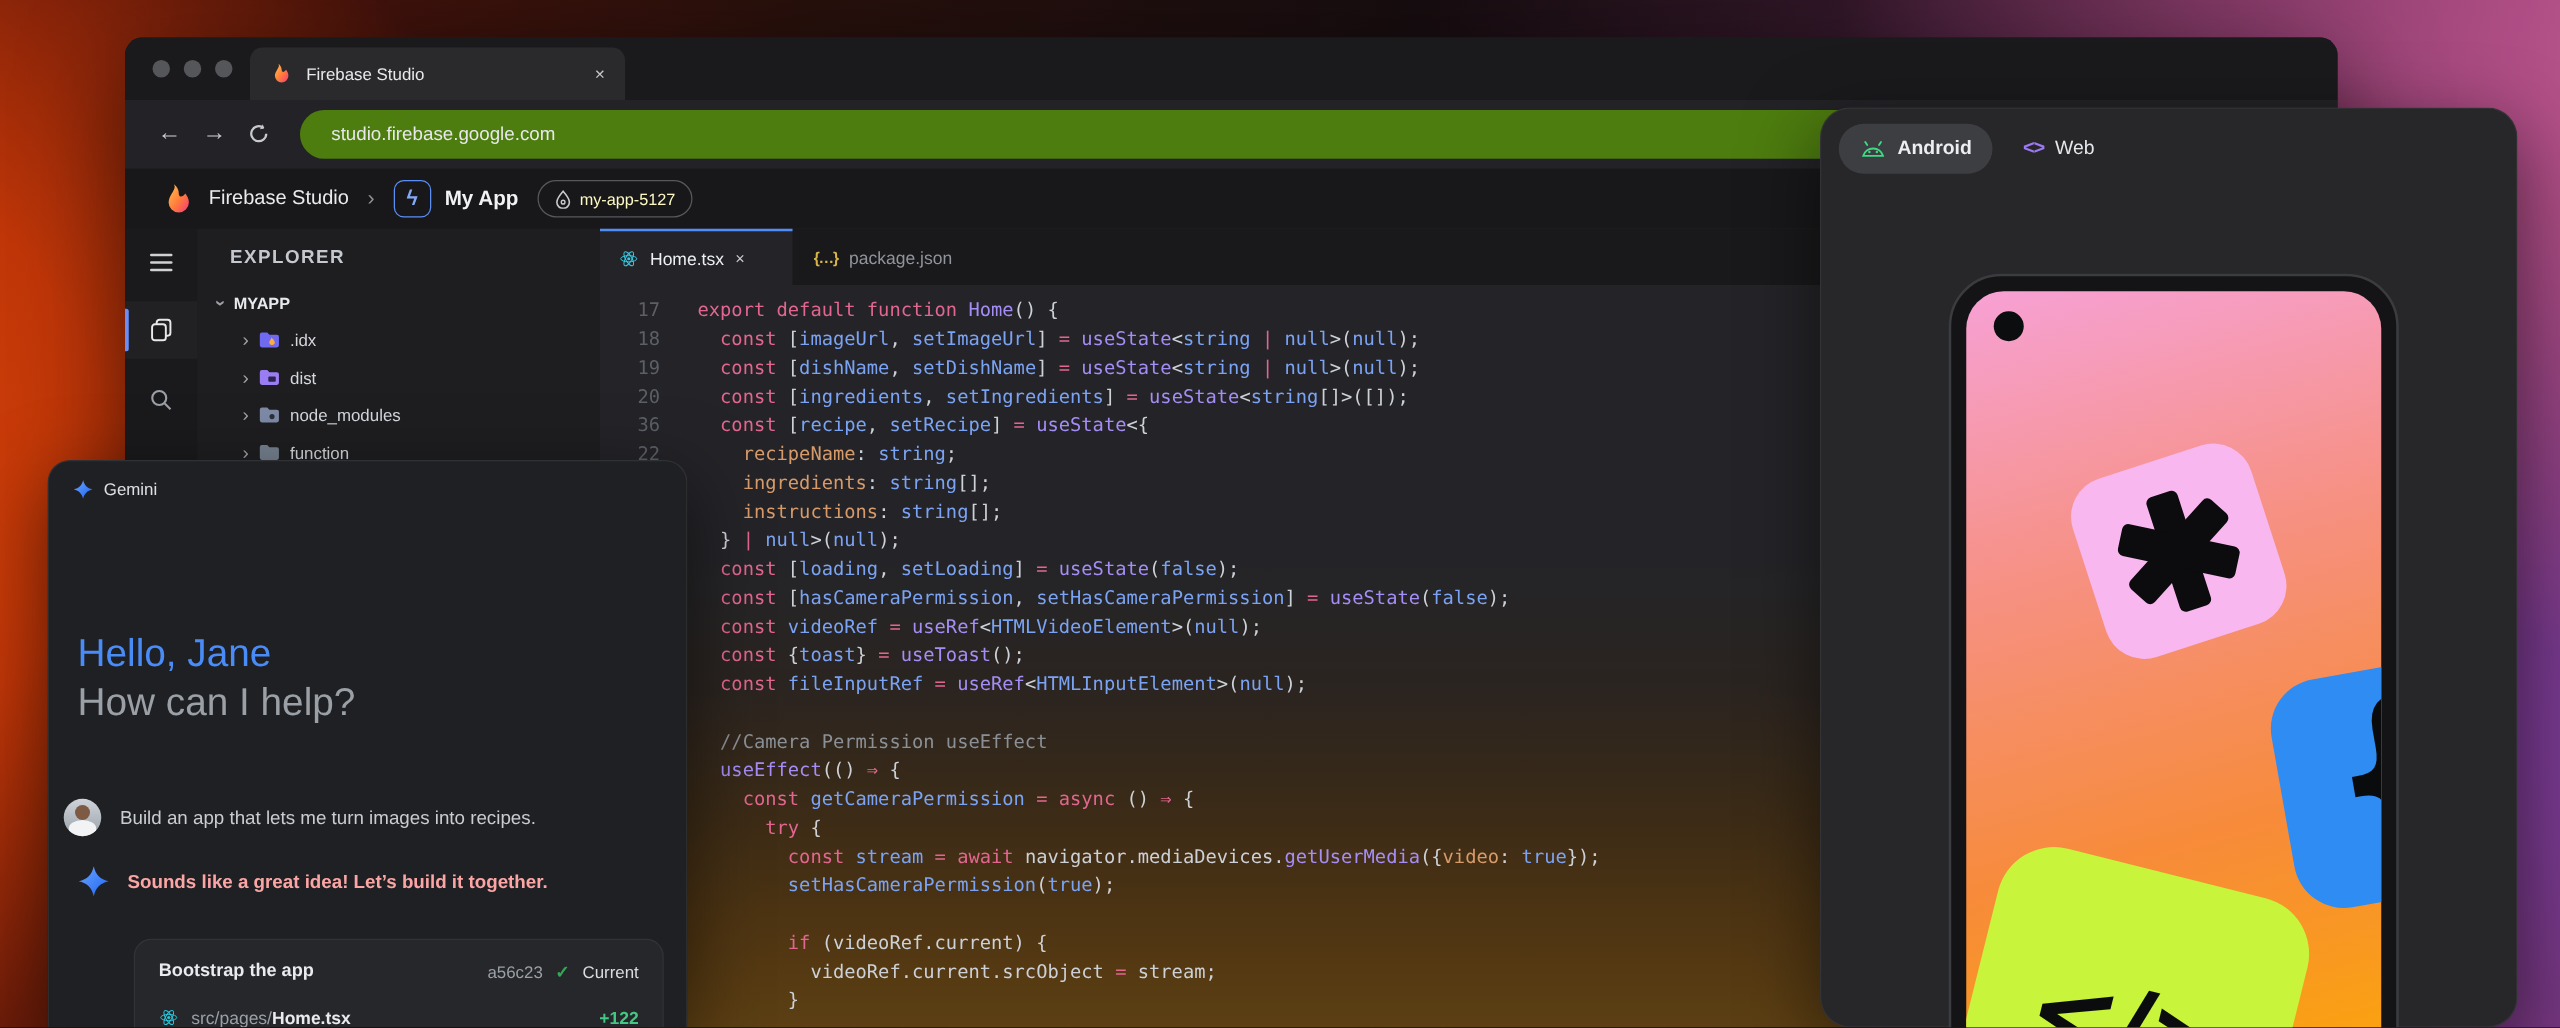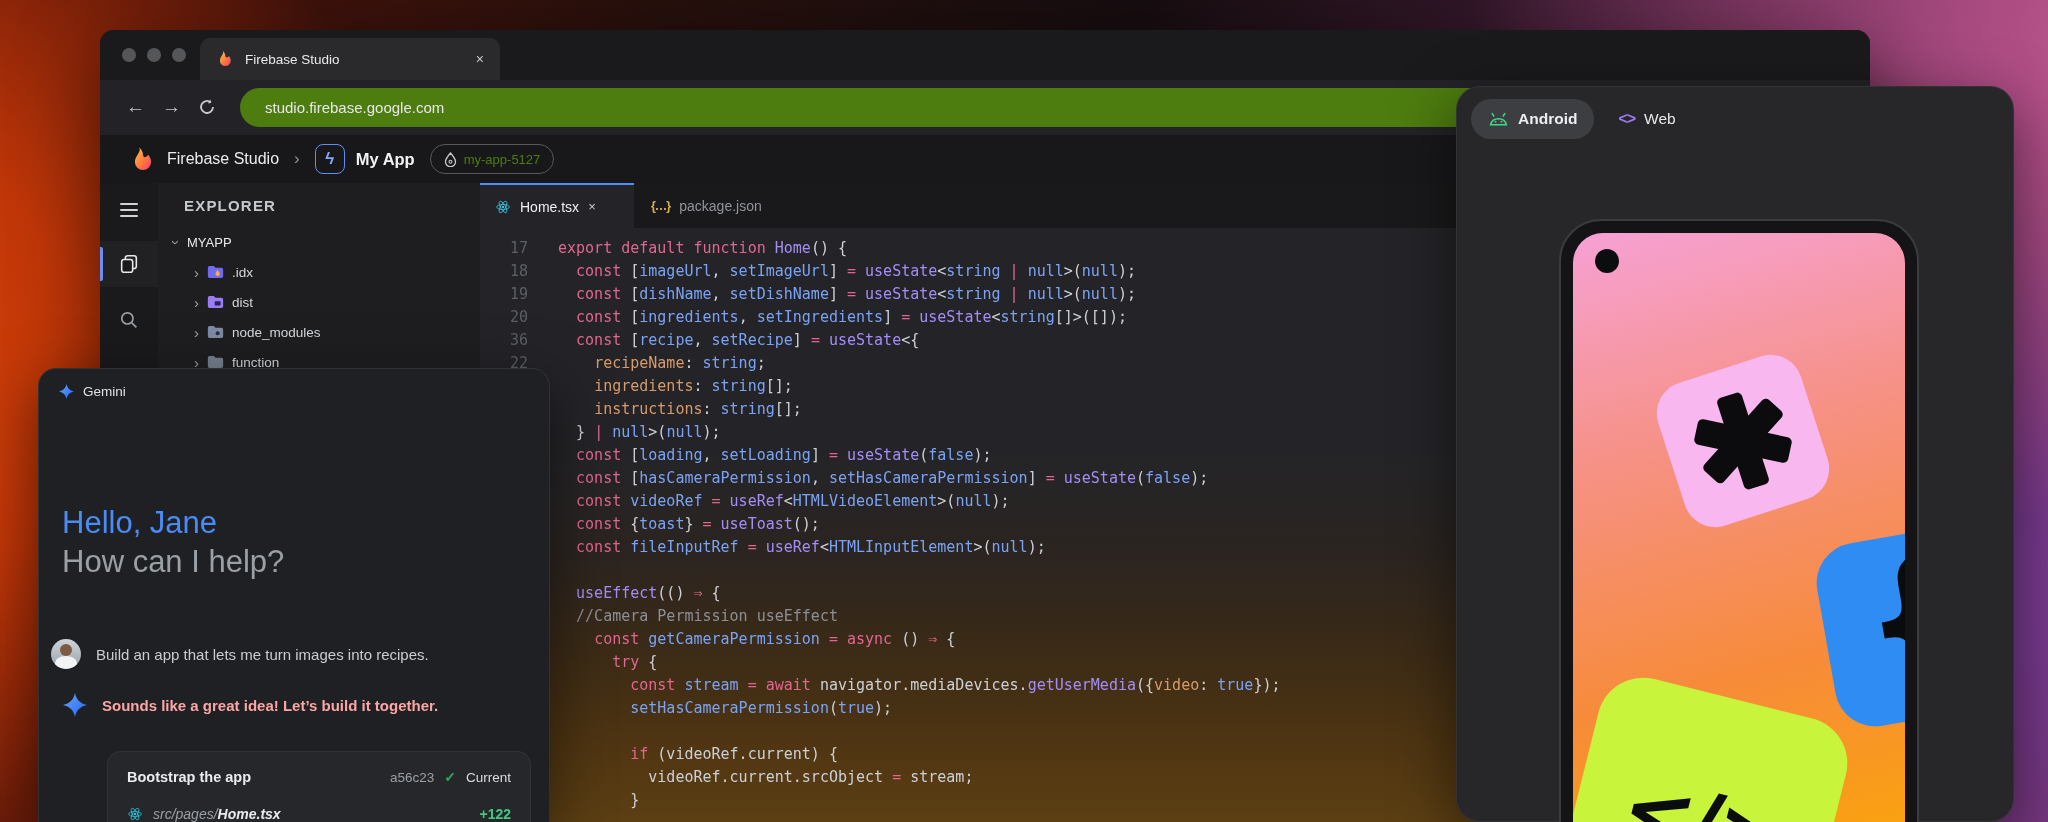--- a/index.html
+++ b/index.html
@@ -40,36 +40,36 @@
 
   .appheader { position:absolute; left:0; top:105px; right:0; height:48px; background:#18181a;
                display:flex; align-items:center; padding-left:30px; }
   .ah-title { font-size:16px; color:#e9ebee; margin-left:12px; }
   .ah-sep { font-size:17px; color:#8f9298; margin-left:15px; }
   .appicon { width:30px; height:30px; border:1.6px solid #5c8ff5; border-radius:8px; margin-left:15px;
              display:flex; align-items:center; justify-content:center; color:#84a9f8; font-size:17px; font-weight:700; }
   .ah-app { font-size:16.5px; font-weight:700; color:#f0f2f4; margin-left:11px; }
   .ws-badge { height:30px; border:1px solid #56585c; border-radius:15px; margin-left:15px;
               display:flex; align-items:center; gap:7px; padding:0 13px; }
-  .ws-badge span { font-size:13px; color:#4d7c0f; }
+  .ws-badge span { font-size:13px; color:#fef9c3; }
 
   .mainrow { position:absolute; left:0; top:153px; right:0; bottom:0; }
   .activitybar { position:absolute; left:0; top:0; bottom:0; width:58px; background:#1a1a1c; }
   .ham { position:absolute; left:20px; top:20px; width:18px; }
   .ham i { display:block; height:2px; background:#cfd1d4; margin-bottom:4px; border-radius:1px; }
   .act-item { position:absolute; left:0; width:58px; height:46px; display:flex; align-items:center; justify-content:center; }
   .act-files { top:58px; color:#e6e8ea; background:rgba(255,255,255,.03); }
   .act-files::before { content:""; position:absolute; left:0; top:6px; width:3px; height:34px; background:#6a8df8; border-radius:0 2px 2px 0; }
   .act-search { top:114px; color:#9ba0a6; }
 
   .explorer { position:absolute; left:58px; top:0; bottom:0; width:322px; background:#1e1e21; }
   .exp-title { position:absolute; left:26px; top:14px; font-size:15px; letter-spacing:1.2px; color:#c5c8cc; font-weight:700; }
   .tree { position:absolute; left:0; top:44px; right:0; }
   .trow { height:30px; display:flex; align-items:center; gap:8px; font-size:13.5px; color:#d4d7db; }
-  .trow.root { padding-left:16px; font-weight:400; font-size:13px; color:#e7e9ec; }
+  .trow.root { padding-left:16px; font-weight:700; font-size:13px; color:#e7e9ec; }
   .trow.item { padding-left:36px; }
   .chev { display:inline-block; color:#9ea2a8; font-size:15px; line-height:1; }
   .chev.open { transform:rotate(90deg); }
   .fold { width:17px; height:14px; }
 
   .editor { position:absolute; left:380px; top:0; right:0; bottom:0;
     background:linear-gradient(180deg,#242428 0%,#242428 42%,#2b2420 58%,#3c2b16 74%,#4f3512 88%,#5c3f13 100%); }
   .tabbar { position:absolute; left:0; top:0; right:0; height:45px; background:#19191b; }
   .etab { position:absolute; top:0; height:45px; display:flex; align-items:center; gap:9px; padding:0 15px; }
   .etab.active { left:0; width:154px; background:#242428; border-top:2px solid #4f8df7; }
@@ -107,21 +107,21 @@
   .g-bot-text { font-size:15px; font-weight:700; color:#fca5a5; }
   .g-card { position:absolute; left:68px; top:382px; width:424px; height:150px; background:#26272b;
             border:1px solid rgba(255,255,255,.06); border-radius:14px; padding:17px 19px; }
   .gc-row { display:flex; align-items:center; justify-content:space-between; }
   .gc-title { font-size:14.5px; font-weight:700; color:#e9ebee; }
   .gc-right { display:flex; align-items:center; gap:10px; }
   .gc-commit { font-size:13.5px; color:#9aa0a6; }
   .gc-check { color:#34a853; font-size:14px; font-weight:700; }
   .gc-status { font-size:13.5px; color:#d9dce0; }
   .gc-row2 { margin-top:21px; }
-  .gc-file { display:flex; align-items:center; gap:10px; font-size:14px; color:#9aa0a6;font-style:italic; }
+  .gc-file { display:flex; align-items:center; gap:10px; font-size:14px; color:#9aa0a6; }
   .gc-file b { color:#e9ebee; }
   .gc-diff { font-size:14px; font-weight:700; color:#41c983; }
 
   
   #device {
     position:absolute; left:1456px; top:86px; width:558px; height:736px; z-index:2;
     background:#27272a; border:1px solid rgba(255,255,255,.06); border-radius:24px;
     box-shadow:0 18px 60px rgba(0,0,0,.5);
   }
   .d-head { position:absolute; left:14px; top:12px; display:flex; align-items:center; gap:24px; }
@@ -306,22 +306,22 @@
             <div class="cl"><span class="ln">22</span><span class="tok-p">    </span><span class="tok-o">recipeName</span><span class="tok-p">: </span><span class="tok-v">string</span><span class="tok-p">;</span></div>
             <div class="cl"><span class="ln">23</span><span class="tok-p">    </span><span class="tok-o">ingredients</span><span class="tok-p">: </span><span class="tok-v">string</span><span class="tok-p">[];</span></div>
             <div class="cl"><span class="ln">24</span><span class="tok-p">    </span><span class="tok-o">instructions</span><span class="tok-p">: </span><span class="tok-v">string</span><span class="tok-p">[];</span></div>
             <div class="cl"><span class="ln">26</span><span class="tok-p">  } </span><span class="tok-k">|</span><span class="tok-p"> </span><span class="tok-v">null</span><span class="tok-p">&gt;(</span><span class="tok-v">null</span><span class="tok-p">);</span></div>
             <div class="cl"><span class="ln">27</span><span class="tok-p">  </span><span class="tok-k">const</span><span class="tok-p"> [</span><span class="tok-v">loading</span><span class="tok-p">, </span><span class="tok-v">setLoading</span><span class="tok-p">] </span><span class="tok-k">=</span><span class="tok-p"> </span><span class="tok-f">useState</span><span class="tok-p">(</span><span class="tok-v">false</span><span class="tok-p">);</span></div>
             <div class="cl"><span class="ln">28</span><span class="tok-p">  </span><span class="tok-k">const</span><span class="tok-p"> [</span><span class="tok-v">hasCameraPermission</span><span class="tok-p">, </span><span class="tok-v">setHasCameraPermission</span><span class="tok-p">] </span><span class="tok-k">=</span><span class="tok-p"> </span><span class="tok-f">useState</span><span class="tok-p">(</span><span class="tok-v">false</span><span class="tok-p">);</span></div>
             <div class="cl"><span class="ln">29</span><span class="tok-p">  </span><span class="tok-k">const</span><span class="tok-p"> </span><span class="tok-v">videoRef</span><span class="tok-p"> </span><span class="tok-k">=</span><span class="tok-p"> </span><span class="tok-f">useRef</span><span class="tok-p">&lt;</span><span class="tok-v">HTMLVideoElement</span><span class="tok-p">&gt;(</span><span class="tok-v">null</span><span class="tok-p">);</span></div>
             <div class="cl"><span class="ln">30</span><span class="tok-p">  </span><span class="tok-k">const</span><span class="tok-p"> {</span><span class="tok-v">toast</span><span class="tok-p">} </span><span class="tok-k">=</span><span class="tok-p"> </span><span class="tok-f">useToast</span><span class="tok-p">();</span></div>
             <div class="cl"><span class="ln">31</span><span class="tok-p">  </span><span class="tok-k">const</span><span class="tok-p"> </span><span class="tok-v">fileInputRef</span><span class="tok-p"> </span><span class="tok-k">=</span><span class="tok-p"> </span><span class="tok-f">useRef</span><span class="tok-p">&lt;</span><span class="tok-v">HTMLInputElement</span><span class="tok-p">&gt;(</span><span class="tok-v">null</span><span class="tok-p">);</span></div>
             <div class="cl"><span class="ln">32</span></div>
+            <div class="cl"><span class="ln">33</span><span class="tok-p">  </span><span class="tok-c">//Camera Permission useEffect</span></div>
             <div class="cl"><span class="ln">34</span><span class="tok-p">  </span><span class="tok-f">useEffect</span><span class="tok-p">(() </span><span class="tok-k">⇒</span><span class="tok-p"> {</span></div>
-            <div class="cl"><span class="ln">33</span><span class="tok-p">  </span><span class="tok-c">//Camera Permission useEffect</span></div>
             <div class="cl"><span class="ln">35</span><span class="tok-p">    </span><span class="tok-k">const</span><span class="tok-p"> </span><span class="tok-v">getCameraPermission</span><span class="tok-p"> </span><span class="tok-k">=</span><span class="tok-p"> </span><span class="tok-k">async</span><span class="tok-p"> () </span><span class="tok-k">⇒</span><span class="tok-p"> {</span></div>
             <div class="cl"><span class="ln">36</span><span class="tok-p">      </span><span class="tok-k">try</span><span class="tok-p"> {</span></div>
             <div class="cl"><span class="ln">37</span><span class="tok-p">        </span><span class="tok-k">const</span><span class="tok-p"> </span><span class="tok-v">stream</span><span class="tok-p"> </span><span class="tok-k">=</span><span class="tok-p"> </span><span class="tok-k">await</span><span class="tok-p"> navigator.mediaDevices.</span><span class="tok-f">getUserMedia</span><span class="tok-p">({</span><span class="tok-o">video</span><span class="tok-p">: </span><span class="tok-v">true</span><span class="tok-p">});</span></div>
             <div class="cl"><span class="ln">38</span><span class="tok-p">        </span><span class="tok-v">setHasCameraPermission</span><span class="tok-p">(</span><span class="tok-v">true</span><span class="tok-p">);</span></div>
             <div class="cl"><span class="ln">39</span></div>
             <div class="cl"><span class="ln">40</span><span class="tok-p">        </span><span class="tok-k">if</span><span class="tok-p"> (videoRef.current) {</span></div>
             <div class="cl"><span class="ln">41</span><span class="tok-p">          videoRef.current.srcObject </span><span class="tok-k">=</span><span class="tok-p"> stream;</span></div>
             <div class="cl"><span class="ln">42</span><span class="tok-p">        }</span></div>
           </div>
       </div>

